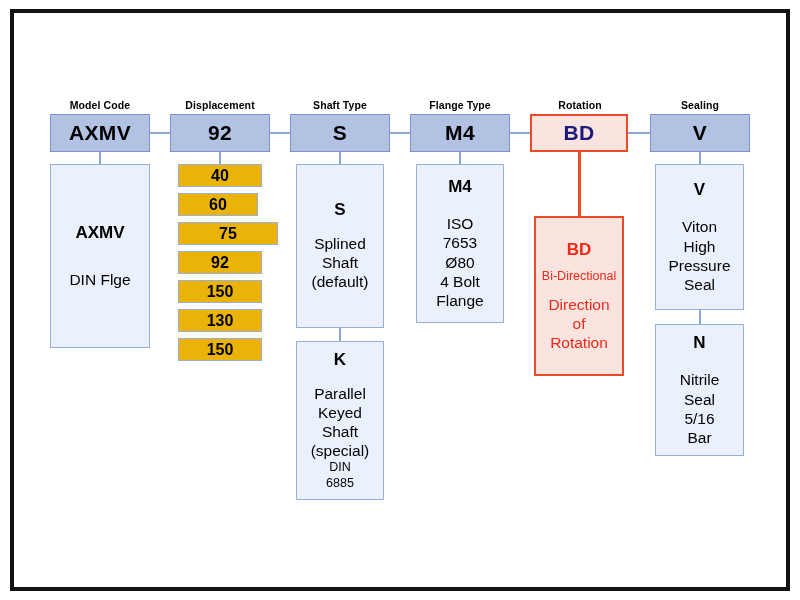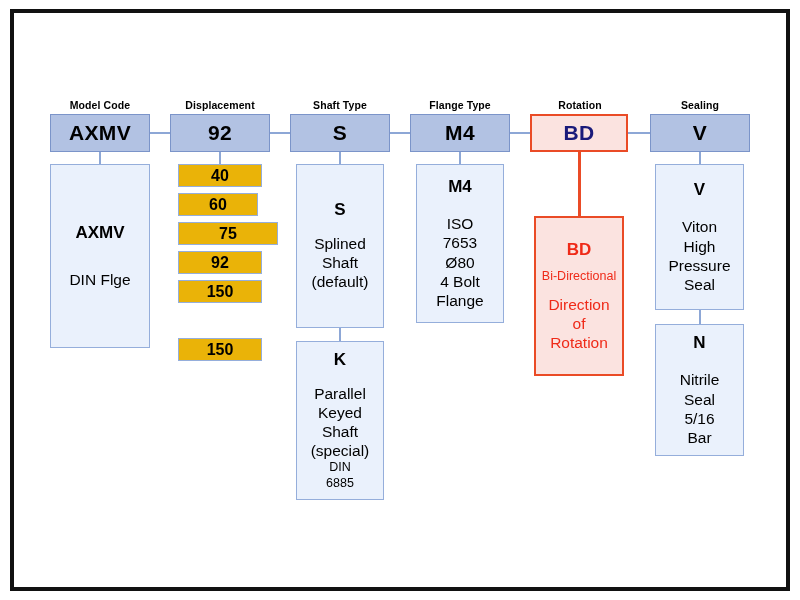--- a/index.html
+++ b/index.html
@@ -161,20 +161,23 @@
   </div>
   <div class="box opt-box" style="left:178px; top:222px; width:100px; height:23px;">
     <span>75</span>
   </div>
   <div class="box opt-box" style="left:178px; top:251px; width:84px; height:23px;">
     <span>92</span>
   </div>
   <div class="box opt-box" style="left:178px; top:280px; width:84px; height:23px;">
     <span>150</span>
   </div>
+  <div class="box opt-box" style="left:178px; top:309px; width:84px; height:23px;">
+    <span>130</span>
+  </div>
   <div class="box opt-box" style="left:178px; top:338px; width:84px; height:23px;">
     <span>150</span>
   </div>
 
   <div class="col-label" style="left:289px; top:99px; width:102px;">Shaft Type</div>
   <div class="box code-box" style="left:290px; top:114px; width:100px; height:38px;">
     <span>S</span>
   </div>
   <div class="box detail-box" style="left:296px; top:164px; width:88px; height:164px;">
     <div class="hdr">S</div>

